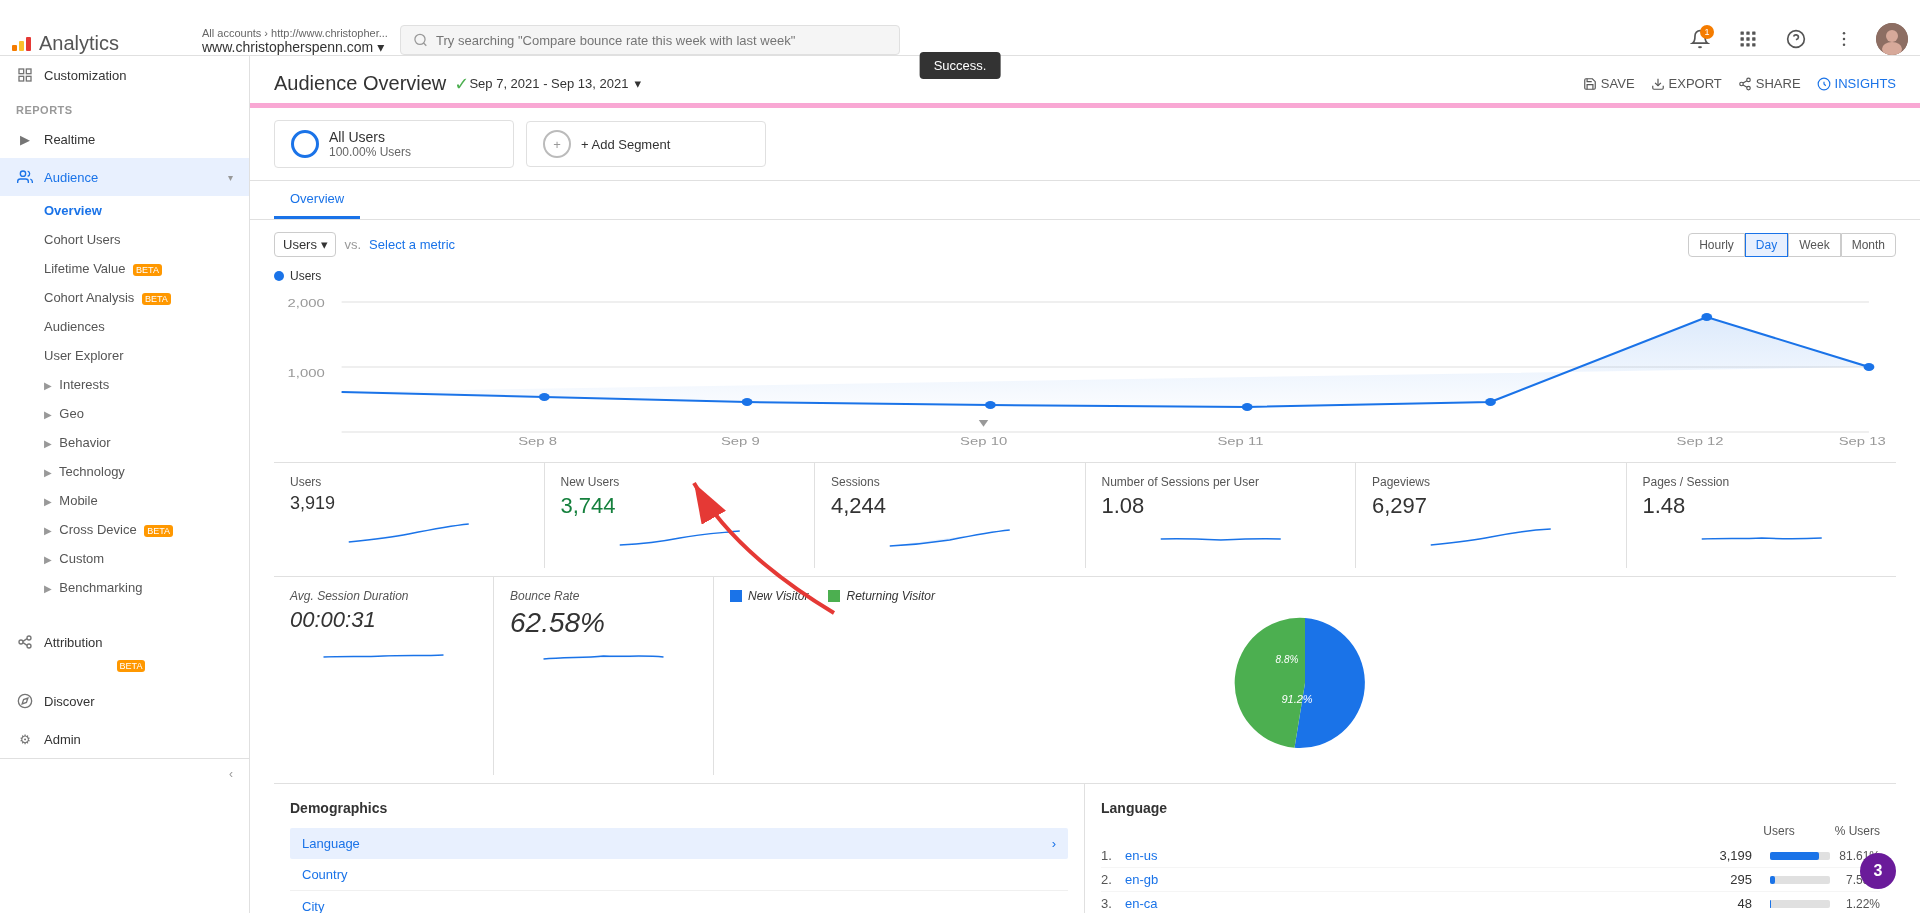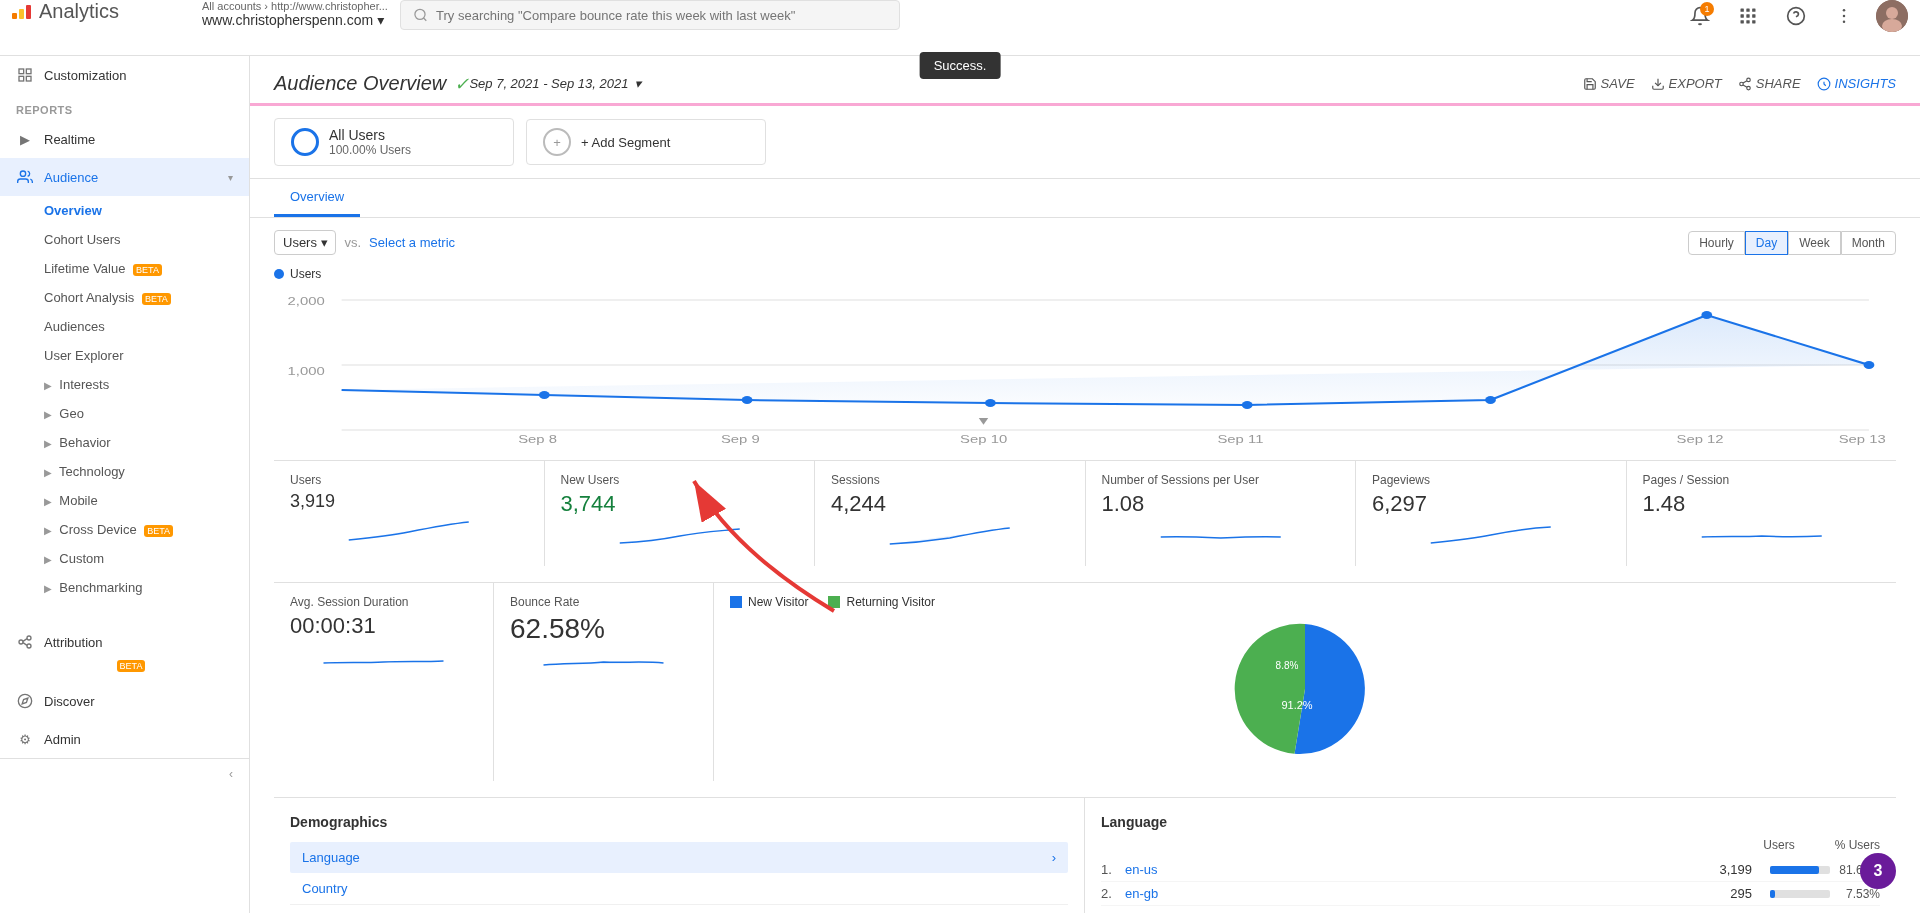--- a/index.html
+++ b/index.html
@@ -1,19 +1,19 @@
 <!DOCTYPE html>
 <html><head>
   <meta charset="utf-8">
   <style>
     * { box-sizing: border-box; margin: 0; padding: 0; }
     body { font-family: 'Arial', sans-serif; font-size: 13px; color: #333; display: flex; flex-direction: column; height: 913px; overflow: hidden; background: #fff; }
 
     
-    .topbar { display: flex; align-items: flex-start; height: 56px; background: #fff; border-bottom: 1px solid #e0e0e0; padding: 0 12px; gap: 12px; flex-shrink: 0; }
+    .topbar { display: flex; align-items: flex-end; height: 56px; background: #fff; border-bottom: 1px solid #e0e0e0; padding: 0 12px; gap: 12px; flex-shrink: 0; }
     .logo-area { display: flex; align-items: center; gap: 8px; min-width: 170px; }
     .logo-bars { display: flex; gap: 2px; align-items: flex-end; }
     .logo-bar { width: 5px; background: #f57c00; border-radius: 1px; }
     .logo-bar:nth-child(1) { height: 6px; }
     .logo-bar:nth-child(2) { height: 10px; background: #fbc02d; }
     .logo-bar:nth-child(3) { height: 14px; background: #e53935; }
     .app-title { font-size: 20px; color: #555; font-weight: 400; }
     .account-info { display: flex; flex-direction: column; font-size: 11px; color: #666; margin-left: 8px; }
     .account-info .domain { font-size: 14px; color: #333; font-weight: 500; display: flex; align-items: center; gap: 4px; }
     .search-bar { flex: 1; max-width: 500px; display: flex; align-items: center; background: #f5f5f5; border-radius: 4px; padding: 6px 12px; gap: 8px; border: 1px solid #e0e0e0; }
@@ -34,21 +34,21 @@
     .sidebar-item.active .icon { color: #1a73e8; }
     .sidebar-section-label { font-size: 11px; font-weight: 600; color: #999; padding: 10px 16px 4px; letter-spacing: 0.5px; }
     .sidebar-sub-item { padding: 7px 16px 7px 44px; cursor: pointer; color: #555; font-size: 13px; }
     .sidebar-sub-item.active-sub { color: #1a73e8; font-weight: 600; }
     .beta-tag { font-size: 9px; background: #ff9800; color: #fff; border-radius: 3px; padding: 1px 3px; margin-left: 4px; vertical-align: middle; margin-top: 48px; }
 
     
     .content { flex: 1; overflow-y: auto; background: #fff; }
 
     
-    .content-header { display: flex; justify-content: space-between; padding: 16px 24px 8px; border-bottom: 3px solid #f9a8d4; font-style: italic; }
+    .content-header { display: flex; justify-content: space-between; padding: 16px 24px 8px; border-bottom: 5px solid #f9a8d4; }
     .content-title { font-size: 20px; font-weight: 400; color: #333; display: flex; align-items: center; gap: 8px; }
     .green-check { color: #4caf50; font-size: 18px; }
     .header-action-btn { display: flex; align-items: center; gap: 4px; font-size: 13px; color: #555; cursor: pointer; }
     .date-range { display: flex; align-items: center; gap: 6px; font-size: 13px; color: #333; cursor: pointer; }
 
     
     .segments-row { display: flex; align-items: center; gap: 12px; padding: 12px 24px; border-bottom: 1px solid #e0e0e0; }
     .segment-pill { display: flex; align-items: center; gap: 10px; border: 1px solid #e0e0e0; border-radius: 4px; padding: 8px 16px; min-width: 240px; }
     .segment-circle { width: 28px; height: 28px; border-radius: 50%; border: 3px solid #1a73e8; display: flex; align-items: center; justify-content: center; }
     .segment-add { width: 28px; height: 28px; border-radius: 50%; border: 2px solid #bbb; display: flex; align-items: center; justify-content: center; color: #999; }
@@ -459,21 +459,21 @@
       <svg style="position:absolute; top:-10px; left:360px; pointer-events:none;" width="220" height="180">
         <defs>
           <marker id="arrowhead" markerWidth="10" markerHeight="7" refX="10" refY="3.5" orient="auto">
             <polygon points="0 0, 10 3.5, 0 7" fill="#e53935"></polygon>
           </marker>
         </defs>
         <path d="M 200 160 Q 100 100 60 30" stroke="#e53935" stroke-width="4" fill="none" marker-end="url(#arrowhead)"></path>
       </svg>
     </div>
 
-    <div style="display:flex; margin:16px 24px; border-top:1px solid #e0e0e0;">
+    <div style="display:flex; margin:8px 24px; border-top:1px solid #e0e0e0;font-style:italic;">
       <div style="flex:1; padding:12px 16px; border-right:1px solid #e0e0e0; max-width:220px;">
         <div style="font-size:12px; color:#555;">Avg. Session Duration</div>
         <div style="font-size:22px; color:#333; margin:4px 0 6px;">00:00:31</div>
         <svg width="100%" height="28" viewBox="0 0 120 28">
           <path d="M0,18 C20,17 40,18 60,17 C80,16 100,17 120,16" fill="rgba(26,115,232,0.1)" stroke="#1a73e8" stroke-width="1.5"></path>
         </svg>
       </div>
       <div style="flex:1; padding:12px 16px; border-right:1px solid #e0e0e0; max-width:220px;">
         <div style="font-size:12px; color:#555;">Bounce Rate</div>
         <div style="font-size:28px; color:#333; margin:4px 0 6px;">62.58%</div>

